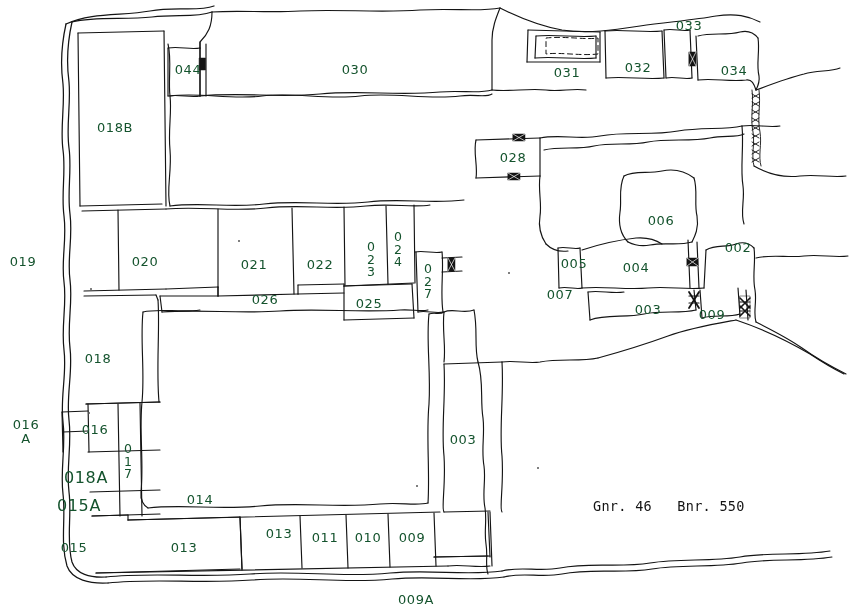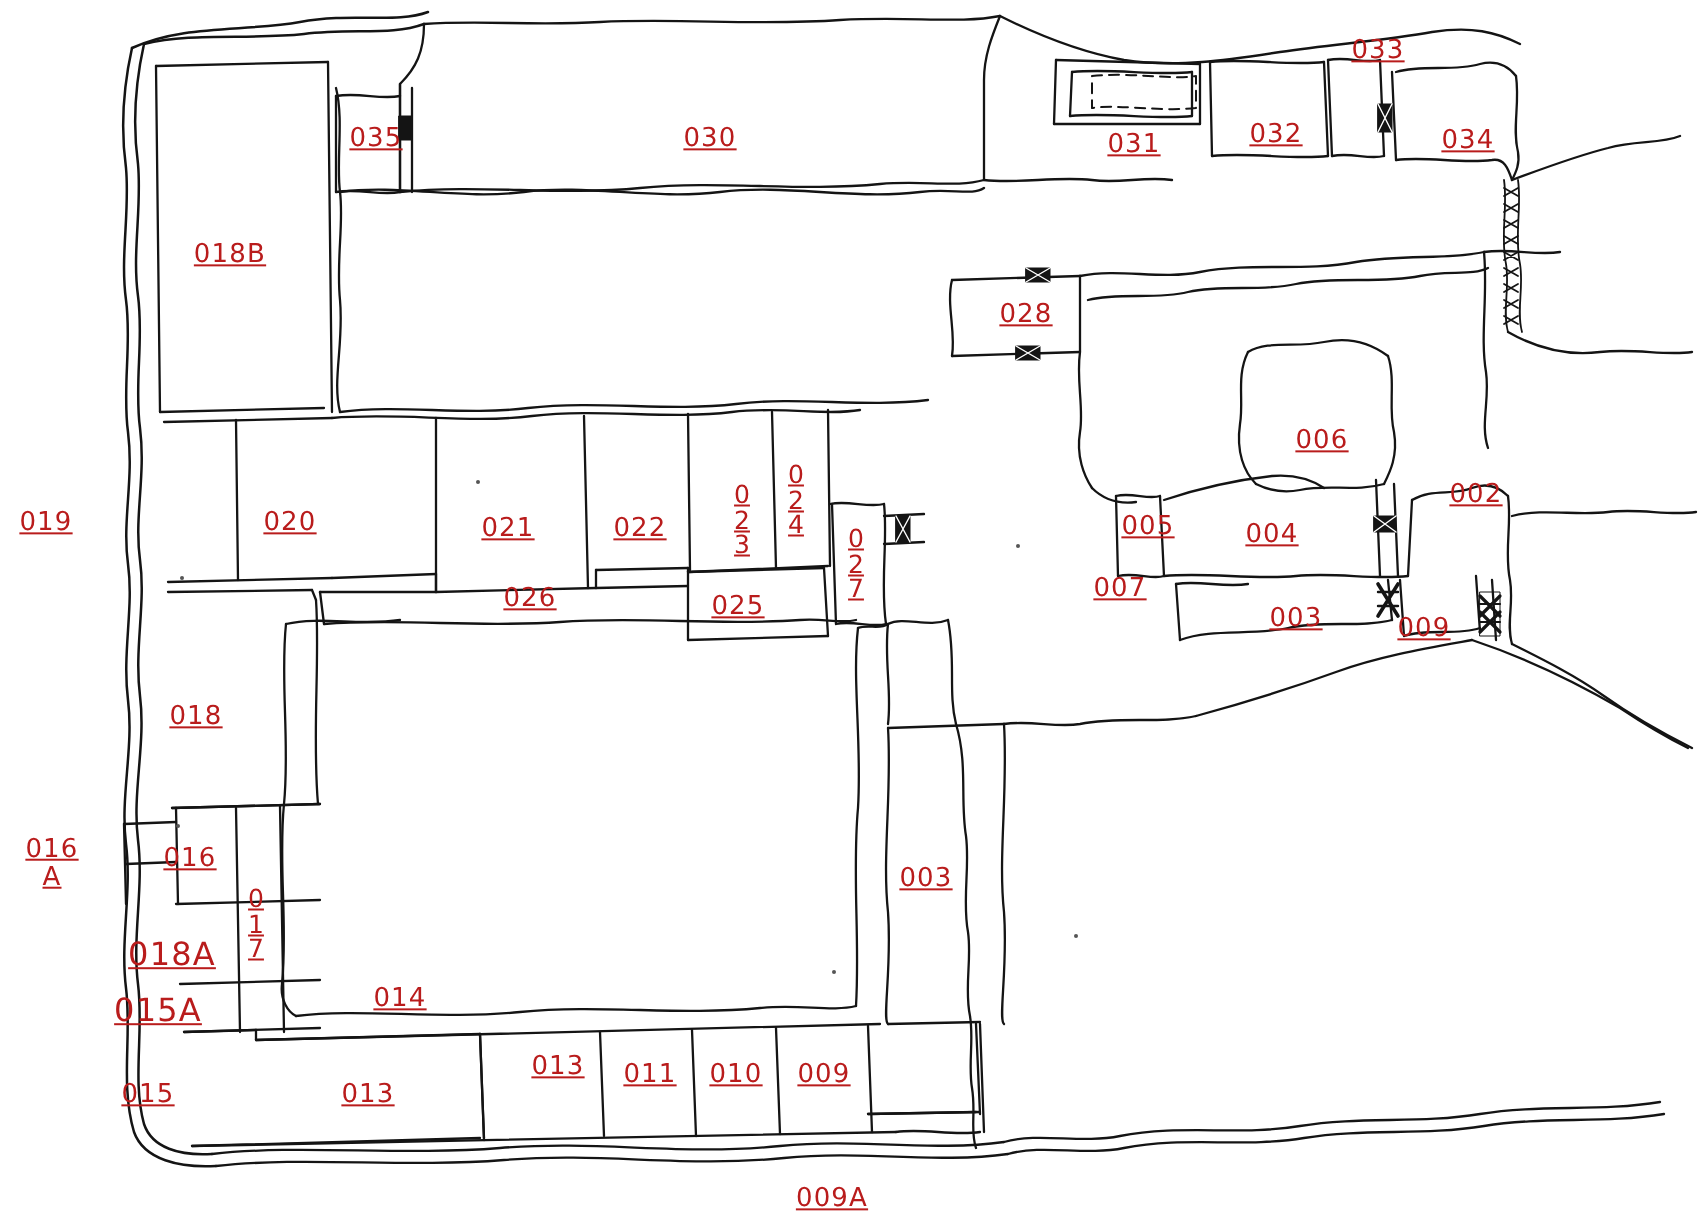--- a/index.html
+++ b/index.html
@@ -22,28 +22,27 @@
     position: absolute;
     left: 0;
     top: 0;
     width: 850px;
     height: 608px;
   }
   .room-label {
     position: absolute;
     font-family: "DejaVu Sans", sans-serif;
     font-size: 13px;
-    color: #b91c1c;
+    color: #14532d;
     letter-spacing: 0.6px;
     white-space: pre;
     line-height: 1.05;
     text-align: center;
     transform: translate(-50%, -50%);
     pointer-events: none;
-    text-decoration: underline;
   }
   .room-label.vert {
     line-height: 1.0;
     letter-spacing: 0px;
     font-size: 12.5px;
   }
   .room-label.small {
     font-size: 16px;
   }
   #info-block {
@@ -465,33 +464,34 @@
 3</div>
   <div class="room-label vert" style="left:398px; top:250px;">0
 2
 4</div>
   <div class="room-label" style="left:369px; top:304px;">025</div>
   <div class="room-label" style="left:265px; top:300px;">026</div>
   <div class="room-label vert" style="left:428px; top:282px;">0
 2
 7</div>
   <div class="room-label" style="left:513px; top:158px;">028</div>
-  <div class="room-label" style="left:188px; top:70px;">035</div>
+  <div class="room-label" style="left:188px; top:70px;">044</div>
   <div class="room-label" style="left:355px; top:70px;">030</div>
   <div class="room-label" style="left:567px; top:73px;">031</div>
   <div class="room-label" style="left:638px; top:68px;text-align:center;">032</div>
   <div class="room-label" style="left:689px; top:26px;">033</div>
   <div class="room-label" style="left:734px; top:71px;">034</div>
 
   <div class="speck" style="left:537px; top:467px;"></div>
   <div class="speck" style="left:90px; top:288px;"></div>
   <div class="speck" style="left:238px; top:240px;"></div>
   <div class="speck" style="left:416px; top:485px;"></div>
   <div class="speck" style="left:508px; top:272px;"></div>
   <div class="speck" style="left:88px; top:412px;"></div>
 
   <div id="info-block">
+    <span class="ln indent2">Gnr. 46   Bnr. 550</span>
     
     
     
   </div>
 
 </div>
 
 </body></html>

